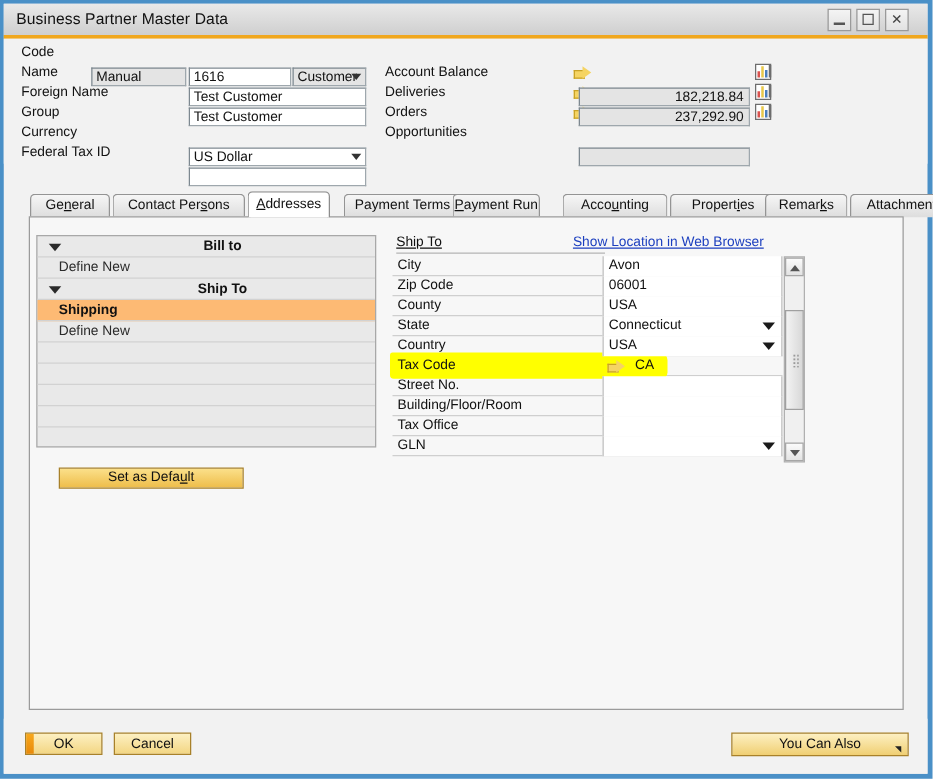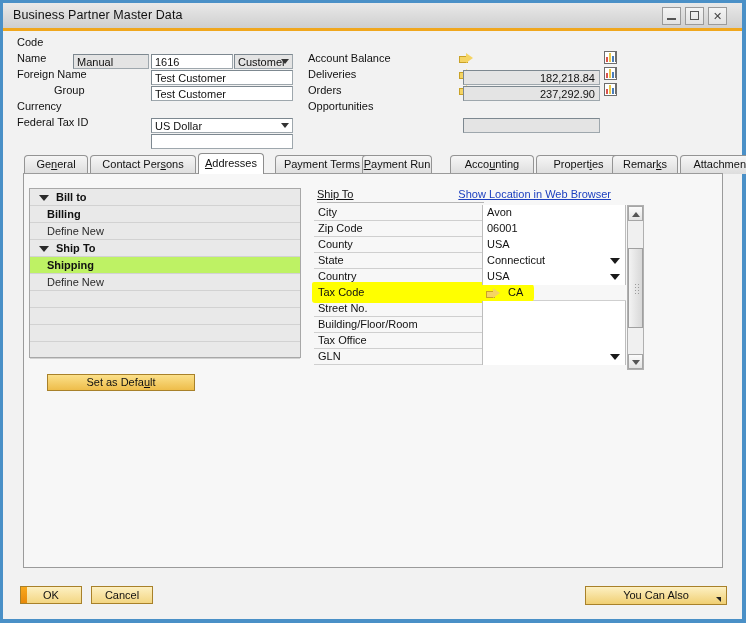--- a/index.html
+++ b/index.html
@@ -175,24 +175,24 @@
   .trow {
     position: relative;
     height: 17px;
     line-height: 16px;
     border-bottom: 1px solid #d2d2d2;
     font-size: 11px;
     color: #111;
     white-space: nowrap;
     cursor: default;
   }
-  .trow.group   { font-weight: bold; padding-left: 26px; }
+  .trow.group   { font-weight: bold; padding-left: 26px; text-align: center; }
   .trow.child   { font-weight: bold; padding-left: 17px; }
   .trow.define  { padding-left: 17px; color:#2a2a2a; }
-  .trow.sel     { background: #bef264; }
+  .trow.sel     { background: #fdba74; }
   .trow.blank   { }
   .tri {
     position: absolute;
     left: 9px; top: 6px;
     width: 0; height: 0;
     border-left: 5px solid transparent;
     border-right: 5px solid transparent;
     border-top: 6px solid #2a2a2a;
   }
 
@@ -394,21 +394,21 @@
     <div class="win-btn" id="btn-close">
       <span>✕</span>
     </div>
   </div>
 
   <div id="header">
 
     <div class="lbl" style="left:14px;  top:5px;">Code</div>
     <div class="lbl" style="left:14px;  top:21px;">Name</div>
     <div class="lbl" style="left:14px;  top:37px;">Foreign Name</div>
-    <div class="lbl" style="left:14px;  top:53px;margin-left:37px;">Group</div>
+    <div class="lbl" style="left:14px;  top:53px;">Group</div>
     <div class="lbl" style="left:14px;  top:69px;">Currency</div>
     <div class="lbl" style="left:14px;  top:85px;">Federal Tax ID</div>
 
     <div class="fld readonly" style="left:70px; top:3px;  width:76px;">Manual</div>
     <div class="fld" style="left:148px; top:3px; width:82px;">1616</div>
     <div class="fld readonly" style="left:231px; top:3px; width:59px;">
       <span>Customer</span>
       <span class="caret"></span>
     </div>
 
@@ -464,21 +464,20 @@
     <div class="tab" id="tab5" style="left: 427px; width: 84px;"><span>Acco<u>u</u>nting</span></div>
     <div class="tab" id="tab6" style="left: 513px; width: 85px;"><span>Propert<u>i</u>es</span></div>
     <div class="tab" id="tab7" style="left: 589px; width: 66px;"><span>Remar<u>k</u>s</span></div>
     <div class="tab" id="tab8" style="left: 657px; width: 88px;"><span>Attachments</span></div>
   </div>
 
   <div id="panel">
 
     <div id="tree">
         <div class="trow group"><span class="tri"></span><span>Bill to</span></div>
-        <div class="trow child"><span>Billing</span></div>
         <div class="trow define"><span>Define New</span></div>
         <div class="trow group"><span class="tri"></span><span>Ship To</span></div>
         <div class="trow child sel"><span>Shipping</span></div>
         <div class="trow define"><span>Define New</span></div>
         <div class="trow blank"><span></span></div>
         <div class="trow blank"><span></span></div>
         <div class="trow blank"><span></span></div>
         <div class="trow blank"><span></span></div>
       </div>
 

